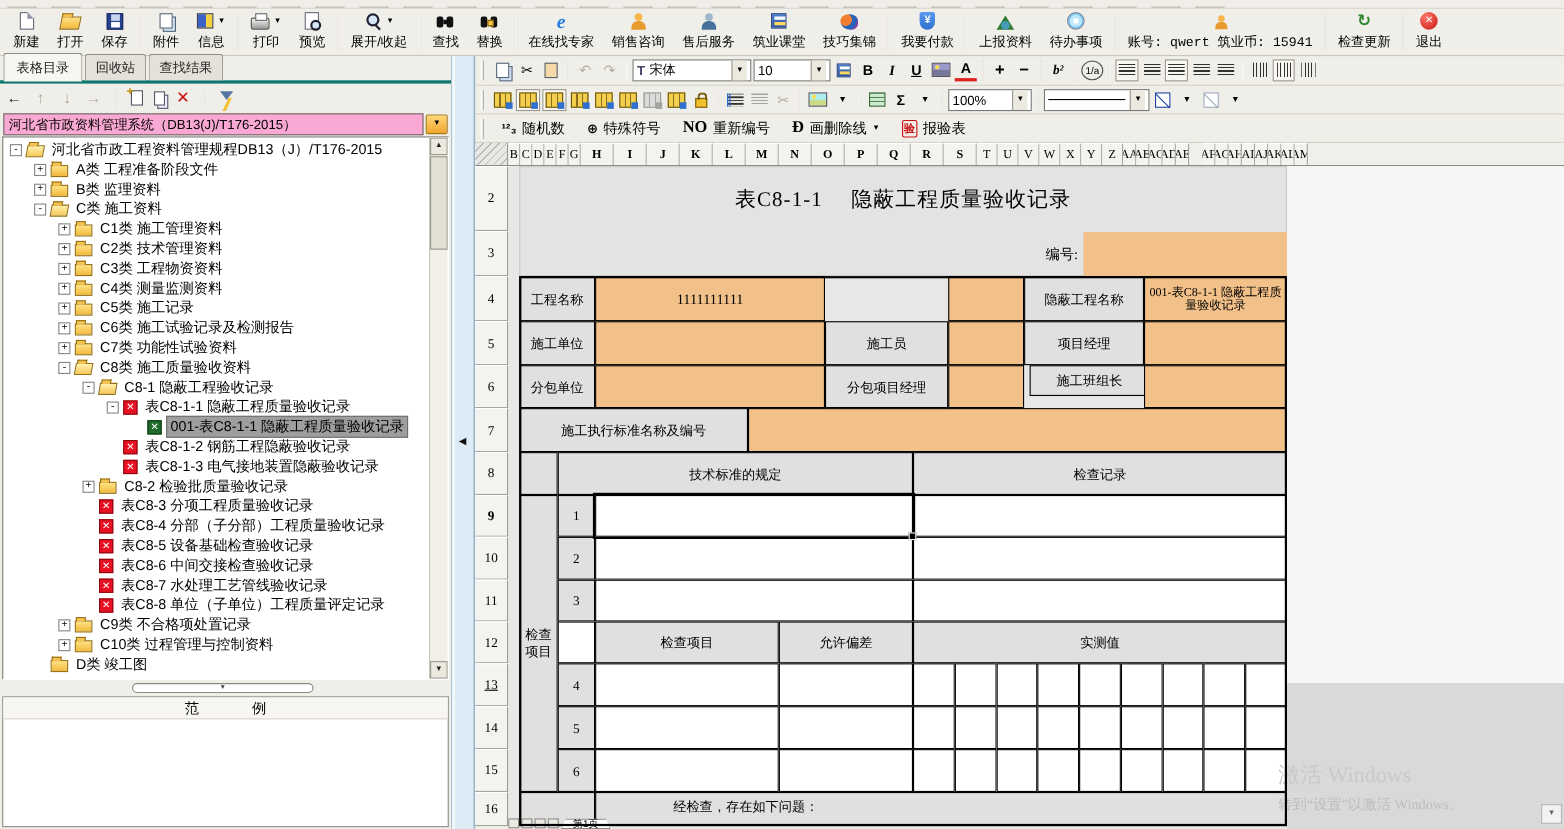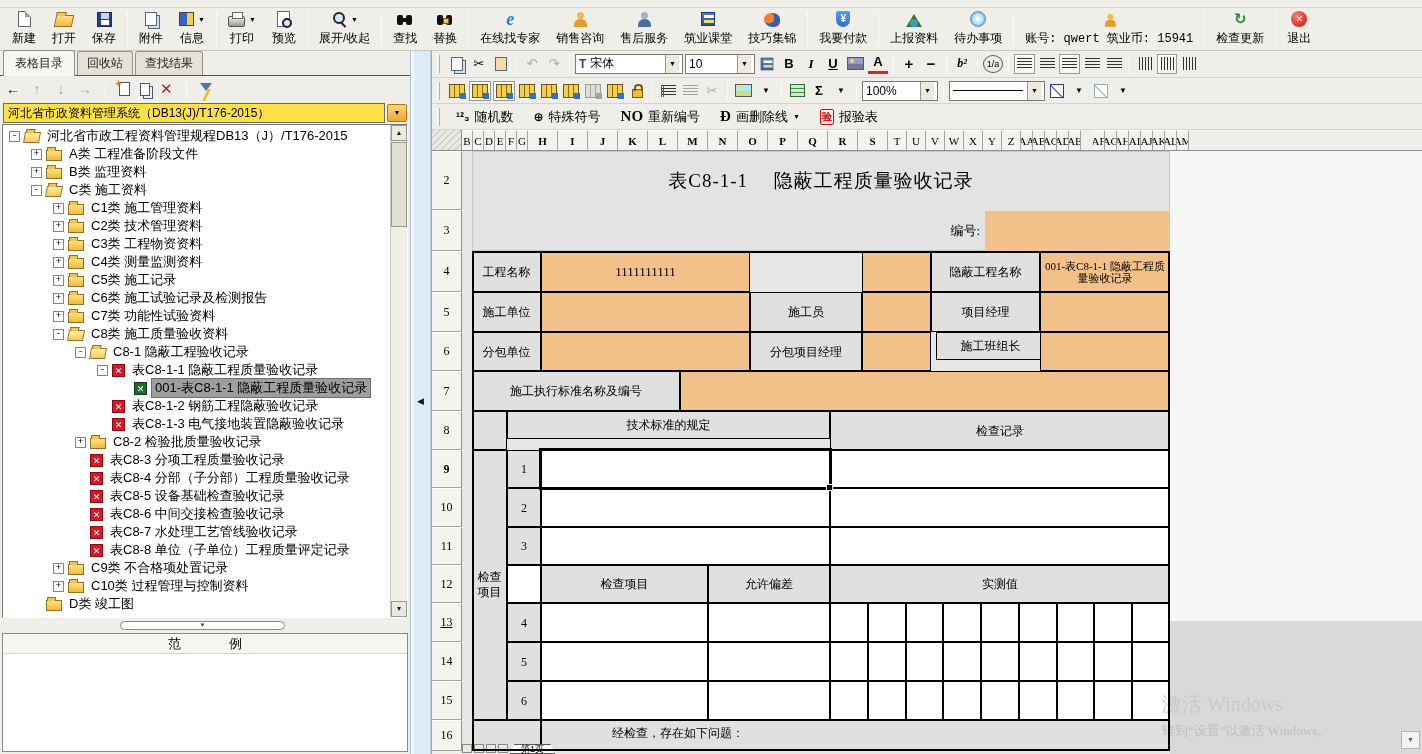--- a/index.html
+++ b/index.html
@@ -57,35 +57,35 @@
   .i-up{width:0;height:0;margin-top:3px;border-left:8px solid transparent;border-right:8px solid transparent;border-bottom:13px solid #2c7a2c;position:relative;}
   .i-up::after{content:'';position:absolute;left:-4px;top:5px;width:8px;height:8px;border-radius:50%;background:#4aa3d8;opacity:.8;}
   .i-disc{width:16px;height:16px;border-radius:50%;border:1px solid #789;
     background:radial-gradient(circle,#fff 0 2px,#bfe8ff 3px 5px,#7fc4ef 6px 8px);}
   .i-refresh{font-family:"DejaVu Sans",sans-serif;font-size:15px;color:#2f8a2f;font-weight:bold;line-height:16px;}
   .i-exit{width:16px;height:16px;border-radius:50%;background:radial-gradient(circle at 35% 30%,#ff7a6a,#c81010);
     color:#fff;font-size:9px;font-weight:bold;text-align:center;line-height:16px;font-family:"DejaVu Sans",sans-serif;}
 
   
   #sidebar{position:absolute;left:0;top:51px;width:410px;bottom:0;background:#efeee9;}
-  #tabsrow{height:25px;display:flex;align-items:flex-end;padding-left:3px;border-bottom:1px solid #0f766e;}
+  #tabsrow{height:25px;display:flex;align-items:flex-end;padding-left:3px;border-bottom:3px solid #0f766e;}
   .tab{font-size:12px;padding:3px 9px;border:1px solid #8f8f88;border-bottom:none;border-radius:3px 3px 0 0;
     background:#e4e2d8;margin-right:2px;color:#222;}
   .tab.active{background:#f7f6f1;padding:4px 11px;position:relative;top:1px;}
   #navrow{height:26px;display:flex;align-items:center;padding-left:6px;gap:10px;}
   .nvarrow{font-size:14px;font-weight:bold;width:14px;text-align:center;}
   .nv-ic{position:relative;width:16px;height:16px;}
   .nv-add{width:11px;height:14px;background:#fff;border:1px solid #556;}
   .nv-add::after{content:'+';position:absolute;left:-5px;top:-6px;color:#c89010;font-weight:bold;font-size:11px;}
   .nv-copy{width:10px;height:13px;background:#fff;border:1px solid #556;box-shadow:3px 3px 0 -1px #eef,3px 3px 0 0 #556;}
   .nv-x{color:#cc1111;font-size:15px;font-weight:bold;line-height:16px;font-family:"DejaVu Sans",sans-serif;}
   .nv-filter{width:0;height:0;border:6px solid transparent;border-top:8px solid #55779f;margin-top:2px;}
   .nv-filter::after{content:'';position:absolute;left:-1px;top:-2px;width:3px;height:12px;background:#f0c030;transform:skewX(-25deg);}
   #comborow{height:22px;display:flex;align-items:center;padding:0 3px;}
-  #catcombo{flex:1;height:20px;border:1px solid #6b6b66;background:#fde047;font-size:12px;line-height:18px;padding:0 4px;
+  #catcombo{flex:1;height:20px;border:1px solid #6b6b66;background:#f9a8d4;font-size:12px;line-height:18px;padding:0 4px;
     white-space:nowrap;overflow:hidden;}
   #catbtn{width:20px;height:18px;margin-left:2px;background:linear-gradient(#ffd879,#f0a62e);border:1px solid #a87818;
     border-radius:2px;font-size:7px;text-align:center;line-height:16px;}
   #treewrap{position:absolute;left:2px;right:2px;top:73px;height:494px;background:#fff;
     border:1px solid #7a7a74;border-right-color:#fff;border-bottom-color:#fff;overflow:hidden;}
   #tree{position:absolute;left:0;top:2px;right:18px;}
   .trow{height:18px;display:flex;align-items:center;gap:4px;white-space:nowrap;font-size:13px;}
   .tgl{width:11px;height:11px;border:1px solid #848484;background:#fff;font-size:9px;line-height:9px;text-align:center;
     font-family:"Liberation Mono","DejaVu Sans Mono",monospace;flex:none;}
   .t-fld{width:16px;height:11px;background:linear-gradient(#ffe285,#f2b93d);border:1px solid #96721a;position:relative;flex:none;margin-top:2px;}
@@ -762,21 +762,21 @@
   <div class="cell or" style="left:79px;top:181px;width:209px;height:39px"></div>
   <div class="cell gray" style="left:288px;top:181px;width:112px;height:39px">分包项目经理</div>
   <div class="cell or" style="left:400px;top:181px;width:69px;height:39px"></div>
   <div class="cell gray" style="left:474px;top:181px;width:109px;height:28px">施工班组长</div>
   <div class="cell or" style="left:578px;top:181px;width:130px;height:39px"></div>
 
   <div class="cell gray" style="left:10px;top:220px;width:208px;height:40px">施工执行标准名称及编号</div>
   <div class="cell or" style="left:218px;top:220px;width:490px;height:40px"></div>
 
   <div class="cell gray" style="left:10px;top:260px;width:35px;height:39px"></div>
-  <div class="cell gray" style="left:45px;top:260px;width:323px;height:28px">技术标准的规定</div>
+  <div class="cell gray" style="left:45px;top:260px;width:323px;height:39px">技术标准的规定</div>
   <div class="cell gray" style="left:368px;top:260px;width:340px;height:39px">检查记录</div>
 
   <div class="cell gray" style="left:10px;top:299px;width:35px;height:270px">
       <div class="vtext">检查项目</div>
     </div>
 
   <div class="cell gray" style="left:45px;top:299px;width:34px;height:38px">1</div>
   <div class="cell" style="left:79px;top:299px;width:289px;height:38px"></div>
   <div class="cell" style="left:368px;top:299px;width:340px;height:38px"></div>
   <div class="cell gray" style="left:45px;top:337px;width:34px;height:39px">2</div>

